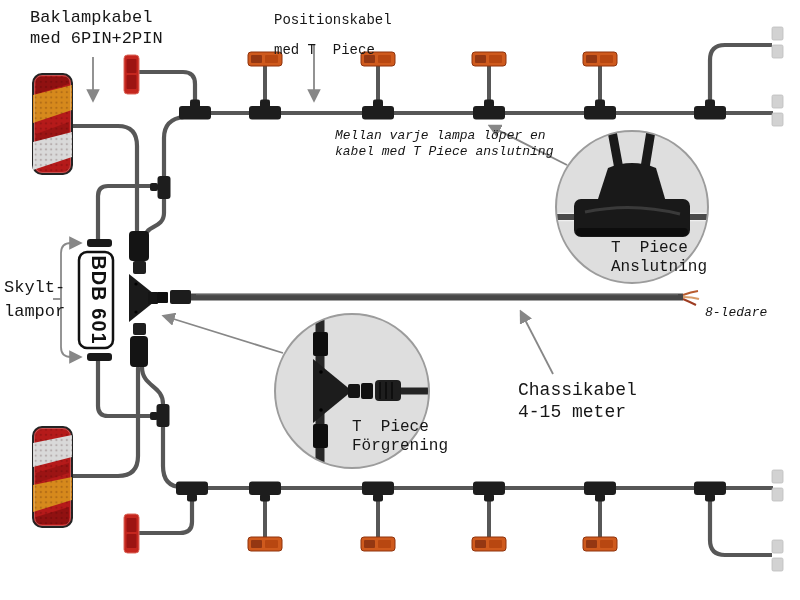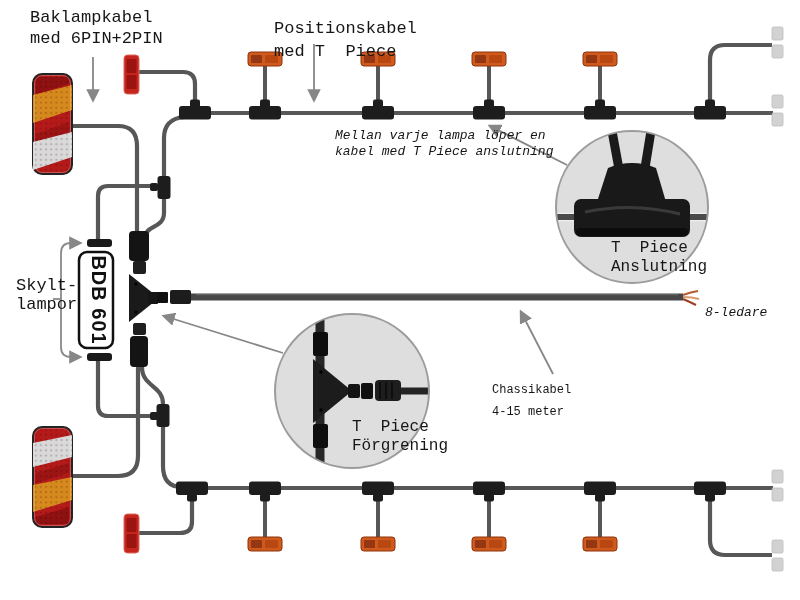--- a/index.html
+++ b/index.html
@@ -2,26 +2,26 @@
 <html><head>
 <meta charset="utf-8">
 <style>
   html,body{margin:0;padding:0;background:#ffffff;}
   #stage{position:relative;width:800px;height:600px;background:#ffffff;overflow:hidden;
          font-family:"Liberation Sans",sans-serif;}
   #diagram-svg{position:absolute;left:0;top:0;z-index:1;}
   .lbl{position:absolute;z-index:2;color:#161616;white-space:pre-wrap;
        font-family:Liberation Mono, monospace;}
   #lbl-baklamp{left:30px;top:7px;font-size:17px;line-height:21px;}
-  #lbl-position{left:274px;top:5px;font-size:17px;line-height:23px;margin-top:12px;}
+  #lbl-position{left:274px;top:5px;font-size:14px;line-height:30px;}
   #lbl-mellan{left:307px;top:128px;font-size:13px;line-height:16px;font-style:italic;margin-left:28px;}
   #lbl-anslutning{left:611px;top:239px;font-size:16px;line-height:19px;}
-  #lbl-skylt{left:16px;top:276px;font-size:17px;line-height:19px;}
+  #lbl-skylt{left:4px;top:276px;font-size:17px;line-height:24px;}
   #lbl-forgrening{left:352px;top:418px;font-size:16px;line-height:19px;}
-  #lbl-chassi{left:492px;top:379px;font-size:12px;line-height:22px;}
+  #lbl-chassi{left:518px;top:379px;font-size:18px;line-height:22px;}
   #lbl-ledare{left:699px;top:305px;font-size:13px;font-style:italic;margin-left:6px;}
 </style>
 </head>
 <body>
 
 <div id="stage">
 
 <svg id="diagram-svg" width="800" height="600" viewBox="0 0 800 600">
   <defs>
     <marker id="ah" viewBox="0 0 10 10" refX="8" refY="5" markerWidth="7.5" markerHeight="7.5" orient="auto">

